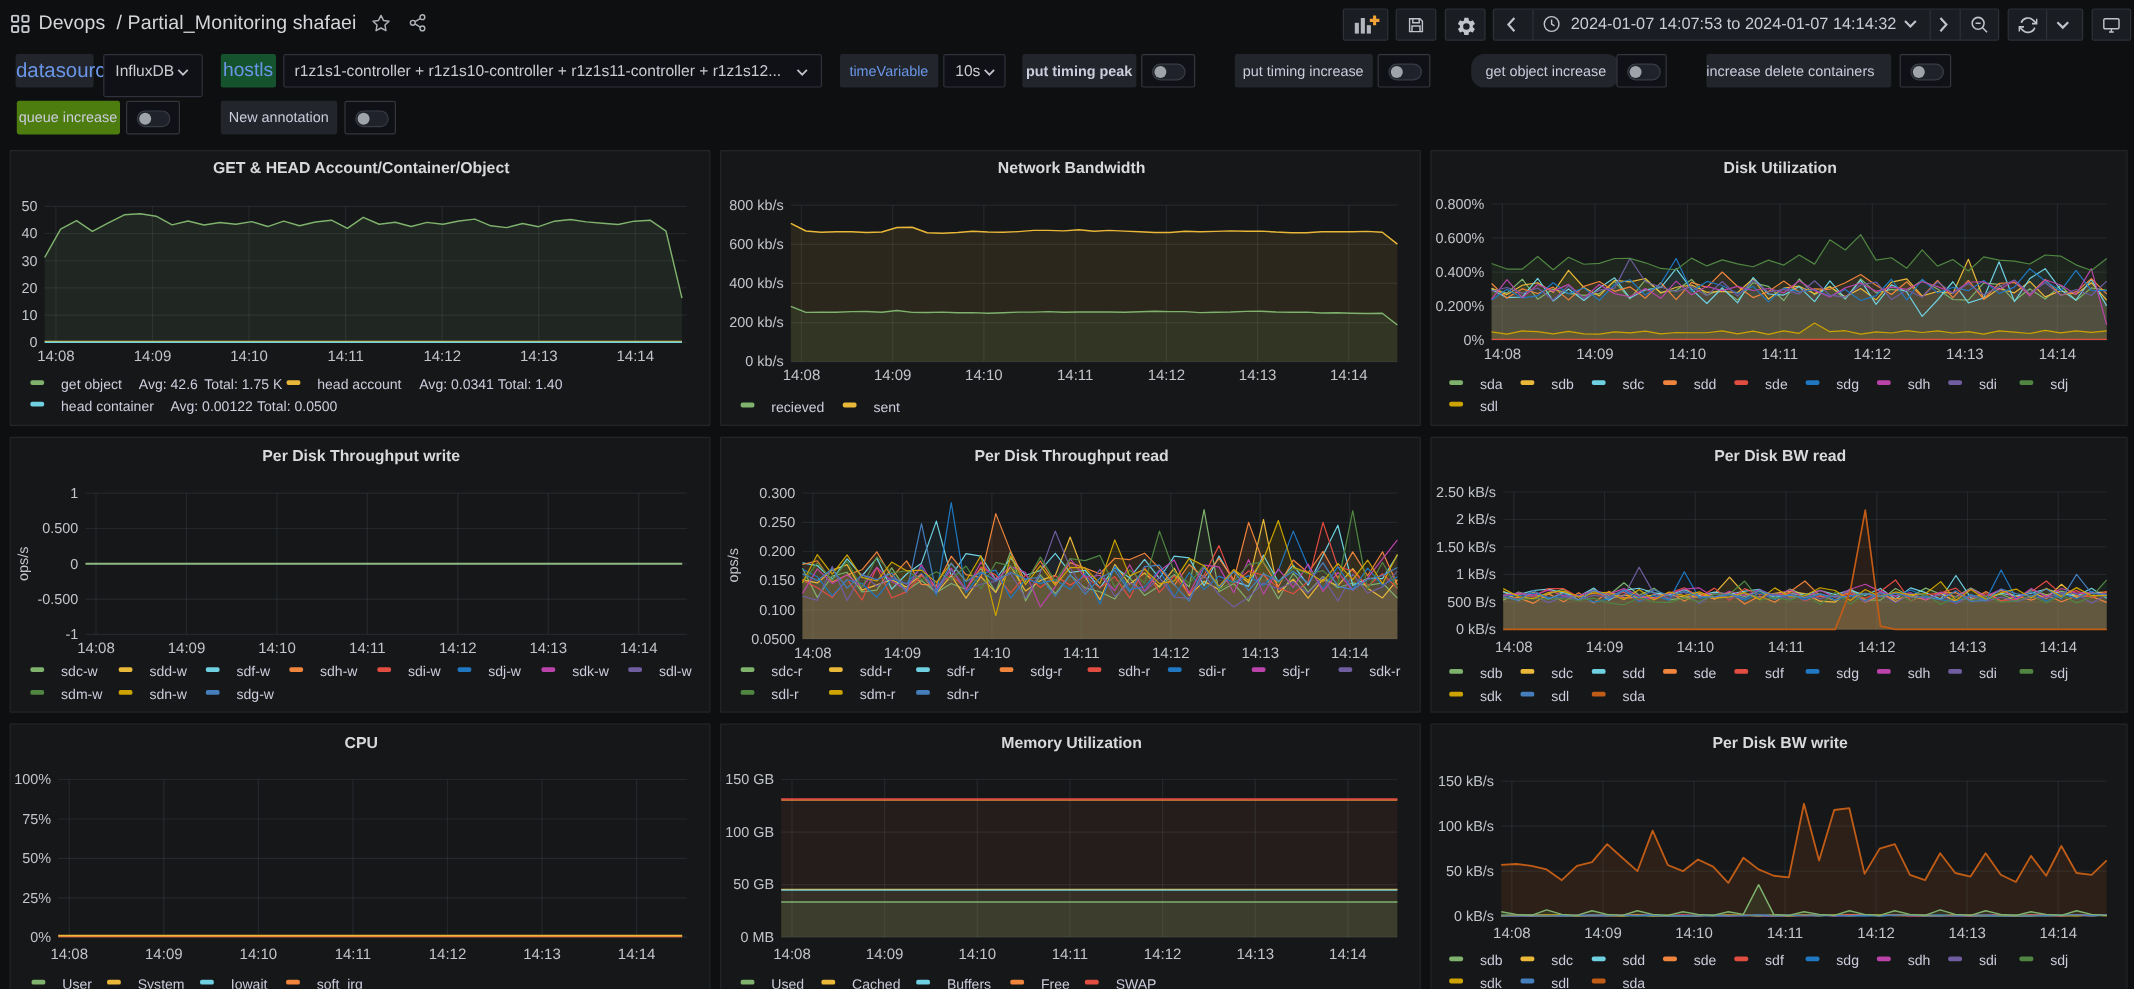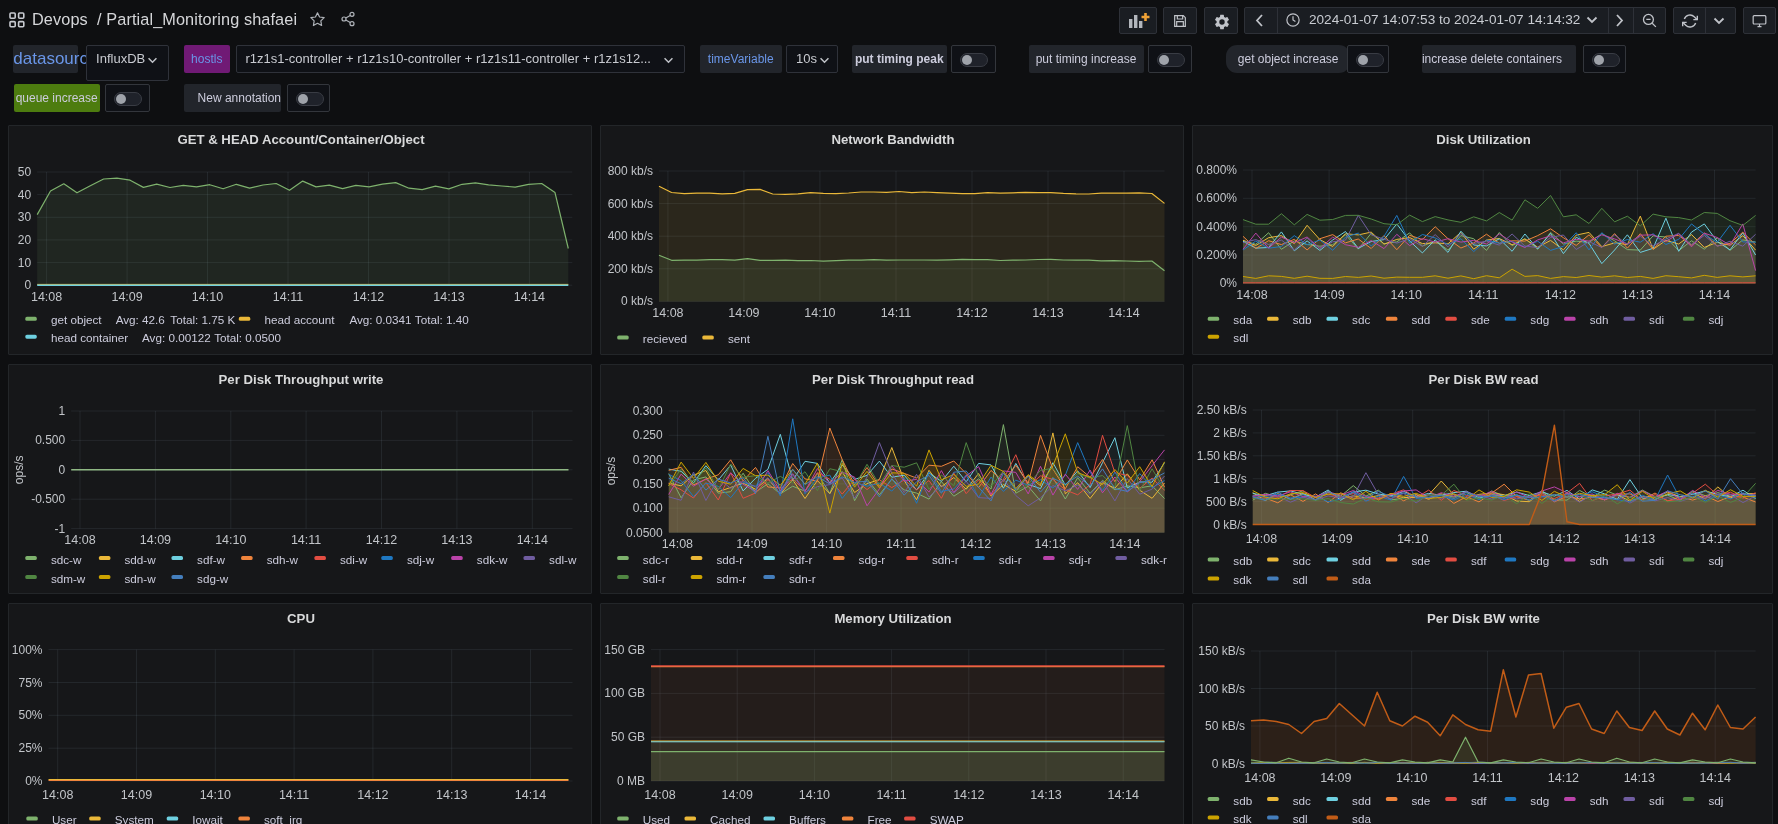--- a/index.html
+++ b/index.html
@@ -82,21 +82,21 @@
 <div style="position:absolute;left:1743px;top:7px;width:33px;height:27px;background:#1a1d22;border:1px solid #2e3138;border-radius:2px;box-sizing:border-box;">
     <svg width="17" height="16" viewBox="0 0 24 24" style="position:absolute;left:7px;top:5px">
 <rect x="2.5" y="4" width="19" height="12.5" rx="1.5" fill="none" stroke="#c0c3c9" stroke-width="1.8"></rect>
 <path d="M9 20.5h6M12 16.5v4" stroke="#c0c3c9" stroke-width="1.8"></path>
     </svg>
   </div>
 <div style="position:absolute;left:13.3px;top:45px;width:64.4px;height:28px;background:#22252b;border-radius:2px;color:#6a96e8;font-size:17px;line-height:28px;text-align:center;font-weight:500;white-space:nowrap">datasource</div>
 <div style="position:absolute;left:86.1px;top:45px;width:82.6px;height:36px;background:#0f1116;border:1px solid #2f323a;border-radius:2px;box-sizing:border-box;color:#c9cbd1;font-size:13px;line-height:26px;padding-left:9px;white-space:nowrap;overflow:hidden">InfluxDB<svg style="position:absolute;right:10px;top:10.5px" width="11" height="7" viewBox="0 0 12 8">
       <path d="M1.5 1.5L6 6L10.5 1.5" fill="none" stroke="#c0c3c9" stroke-width="1.7"></path>
     </svg></div>
-<div style="position:absolute;left:183.5px;top:45px;width:46.5px;height:28px;background:#701a75;border-radius:2px;color:#6a96e8;font-size:12px;line-height:28px;text-align:center;font-weight:500;white-space:nowrap">hostls</div>
+<div style="position:absolute;left:183.5px;top:45px;width:46.5px;height:28px;background:#14532d;border-radius:2px;color:#6a96e8;font-size:16px;line-height:28px;text-align:center;font-weight:500;white-space:nowrap">hostls</div>
 <div style="position:absolute;left:235.5px;top:45px;width:449px;height:28px;background:#0f1116;border:1px solid #2f323a;border-radius:2px;box-sizing:border-box;color:#c9cbd1;font-size:13px;line-height:26px;padding-left:9px;white-space:nowrap;overflow:hidden">r1z1s1-controller + r1z1s10-controller + r1z1s11-controller + r1z1s12...<svg style="position:absolute;right:10px;top:10.5px" width="11" height="7" viewBox="0 0 12 8">
       <path d="M1.5 1.5L6 6L10.5 1.5" fill="none" stroke="#c0c3c9" stroke-width="1.7"></path>
     </svg></div>
 <div style="position:absolute;left:700px;top:45px;width:81.5px;height:28px;background:#22252b;border-radius:2px;color:#6a96e8;font-size:12px;line-height:28px;text-align:center;font-weight:500;white-space:nowrap">timeVariable</div>
 <div style="position:absolute;left:786px;top:45px;width:51.6px;height:28px;background:#0f1116;border:1px solid #2f323a;border-radius:2px;box-sizing:border-box;color:#c9cbd1;font-size:13px;line-height:26px;padding-left:9px;white-space:nowrap;overflow:hidden">10s<svg style="position:absolute;right:7px;top:10.5px" width="11" height="7" viewBox="0 0 12 8">
       <path d="M1.5 1.5L6 6L10.5 1.5" fill="none" stroke="#c0c3c9" stroke-width="1.7"></path>
     </svg></div>
 <div style="position:absolute;left:851.5px;top:45px;width:95.5px;height:28px;background:#22252b;border-radius:2px;color:#ccccdc;font-size:12px;line-height:28px;text-align:center;font-weight:700;white-space:nowrap">put timing peak</div>
 <div style="position:absolute;left:951.2px;top:45px;width:45px;height:28px;border:1px solid #33363c;border-radius:2px;box-sizing:border-box;background:#0f1116">
     <div style="position:absolute;left:8px;top:7px;width:28px;height:14px;border-radius:8px;background:#1f222a;border:1px solid #393c44;box-sizing:border-box">
@@ -120,21 +120,21 @@
     <div style="position:absolute;left:8px;top:7px;width:28px;height:14px;border-radius:8px;background:#1f222a;border:1px solid #393c44;box-sizing:border-box">
       <div style="position:absolute;left:1px;top:1px;width:10px;height:10px;border-radius:50%;background:#9fa3aa"></div>
     </div>
   </div>
 <div style="position:absolute;left:13.7px;top:84px;width:86px;height:28px;background:#4d7c0f;border-radius:2px;color:#ccccdc;font-size:12px;line-height:28px;text-align:center;font-weight:500;white-space:nowrap">queue increase</div>
 <div style="position:absolute;left:105.3px;top:84px;width:44.5px;height:28px;border:1px solid #33363c;border-radius:2px;box-sizing:border-box;background:#0f1116">
     <div style="position:absolute;left:8px;top:7px;width:28px;height:14px;border-radius:8px;background:#1f222a;border:1px solid #393c44;box-sizing:border-box">
       <div style="position:absolute;left:1px;top:1px;width:10px;height:10px;border-radius:50%;background:#9fa3aa"></div>
     </div>
   </div>
-<div style="position:absolute;left:183.7px;top:84px;width:97.3px;height:28px;background:#22252b;border-radius:2px;color:#ccccdc;font-size:12px;line-height:28px;text-align:right;font-weight:500;white-space:nowrap">New annotation</div>
+<div style="position:absolute;left:183.7px;top:84px;width:97.3px;height:28px;background:#22252b;border-radius:2px;color:#ccccdc;font-size:12px;line-height:28px;text-align:center;font-weight:500;white-space:nowrap">New annotation</div>
 <div style="position:absolute;left:287px;top:84px;width:42.5px;height:28px;border:1px solid #33363c;border-radius:2px;box-sizing:border-box;background:#0f1116">
     <div style="position:absolute;left:8px;top:7px;width:28px;height:14px;border-radius:8px;background:#1f222a;border:1px solid #393c44;box-sizing:border-box">
       <div style="position:absolute;left:1px;top:1px;width:10px;height:10px;border-radius:50%;background:#9fa3aa"></div>
     </div>
   </div>
 <div class="panel" style="left:8px;top:125px;width:584px;height:230px">
     <svg width="584" height="230" viewBox="0 0 584 230">
       <text x="292" y="18" font-size="13.2" font-weight="bold" fill="#d8d9da" text-anchor="middle">GET &amp; HEAD Account/Container/Object</text>
 <line x1="28.2" y1="46" x2="563.3" y2="46" stroke="rgba(160,190,210,0.10)" stroke-width="1"></line>
       <line x1="28.2" y1="68.6" x2="563.3" y2="68.6" stroke="rgba(160,190,210,0.10)" stroke-width="1"></line>

